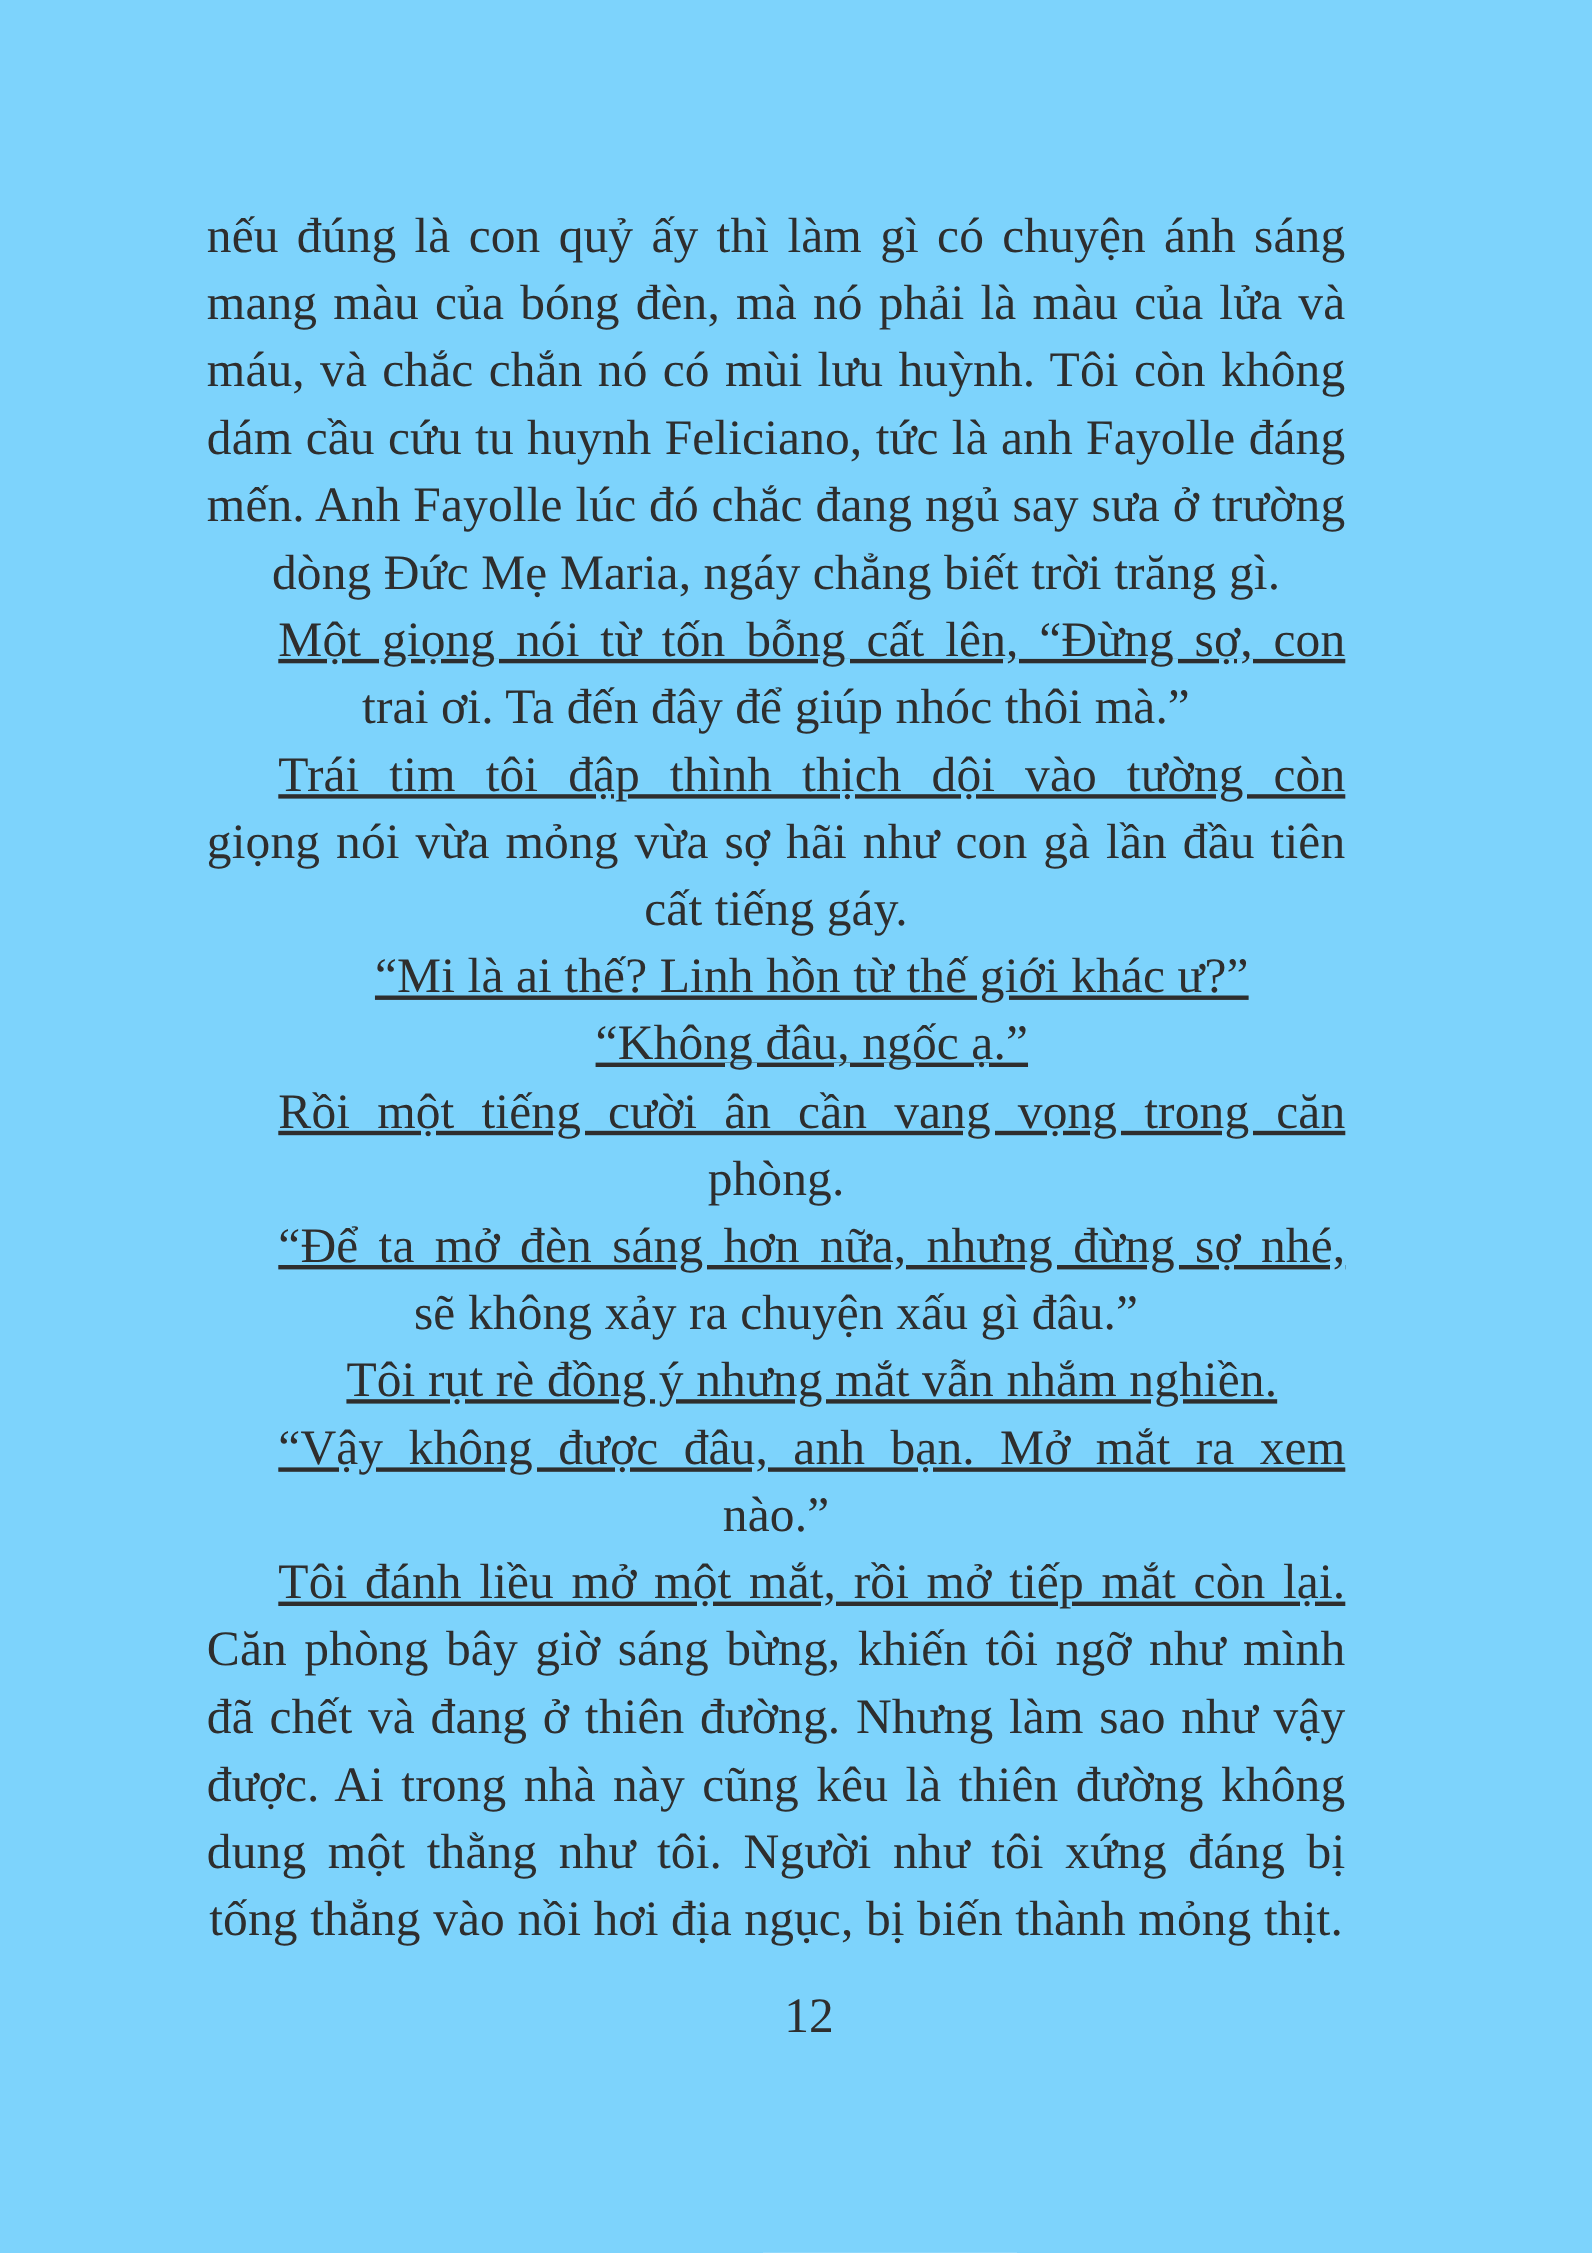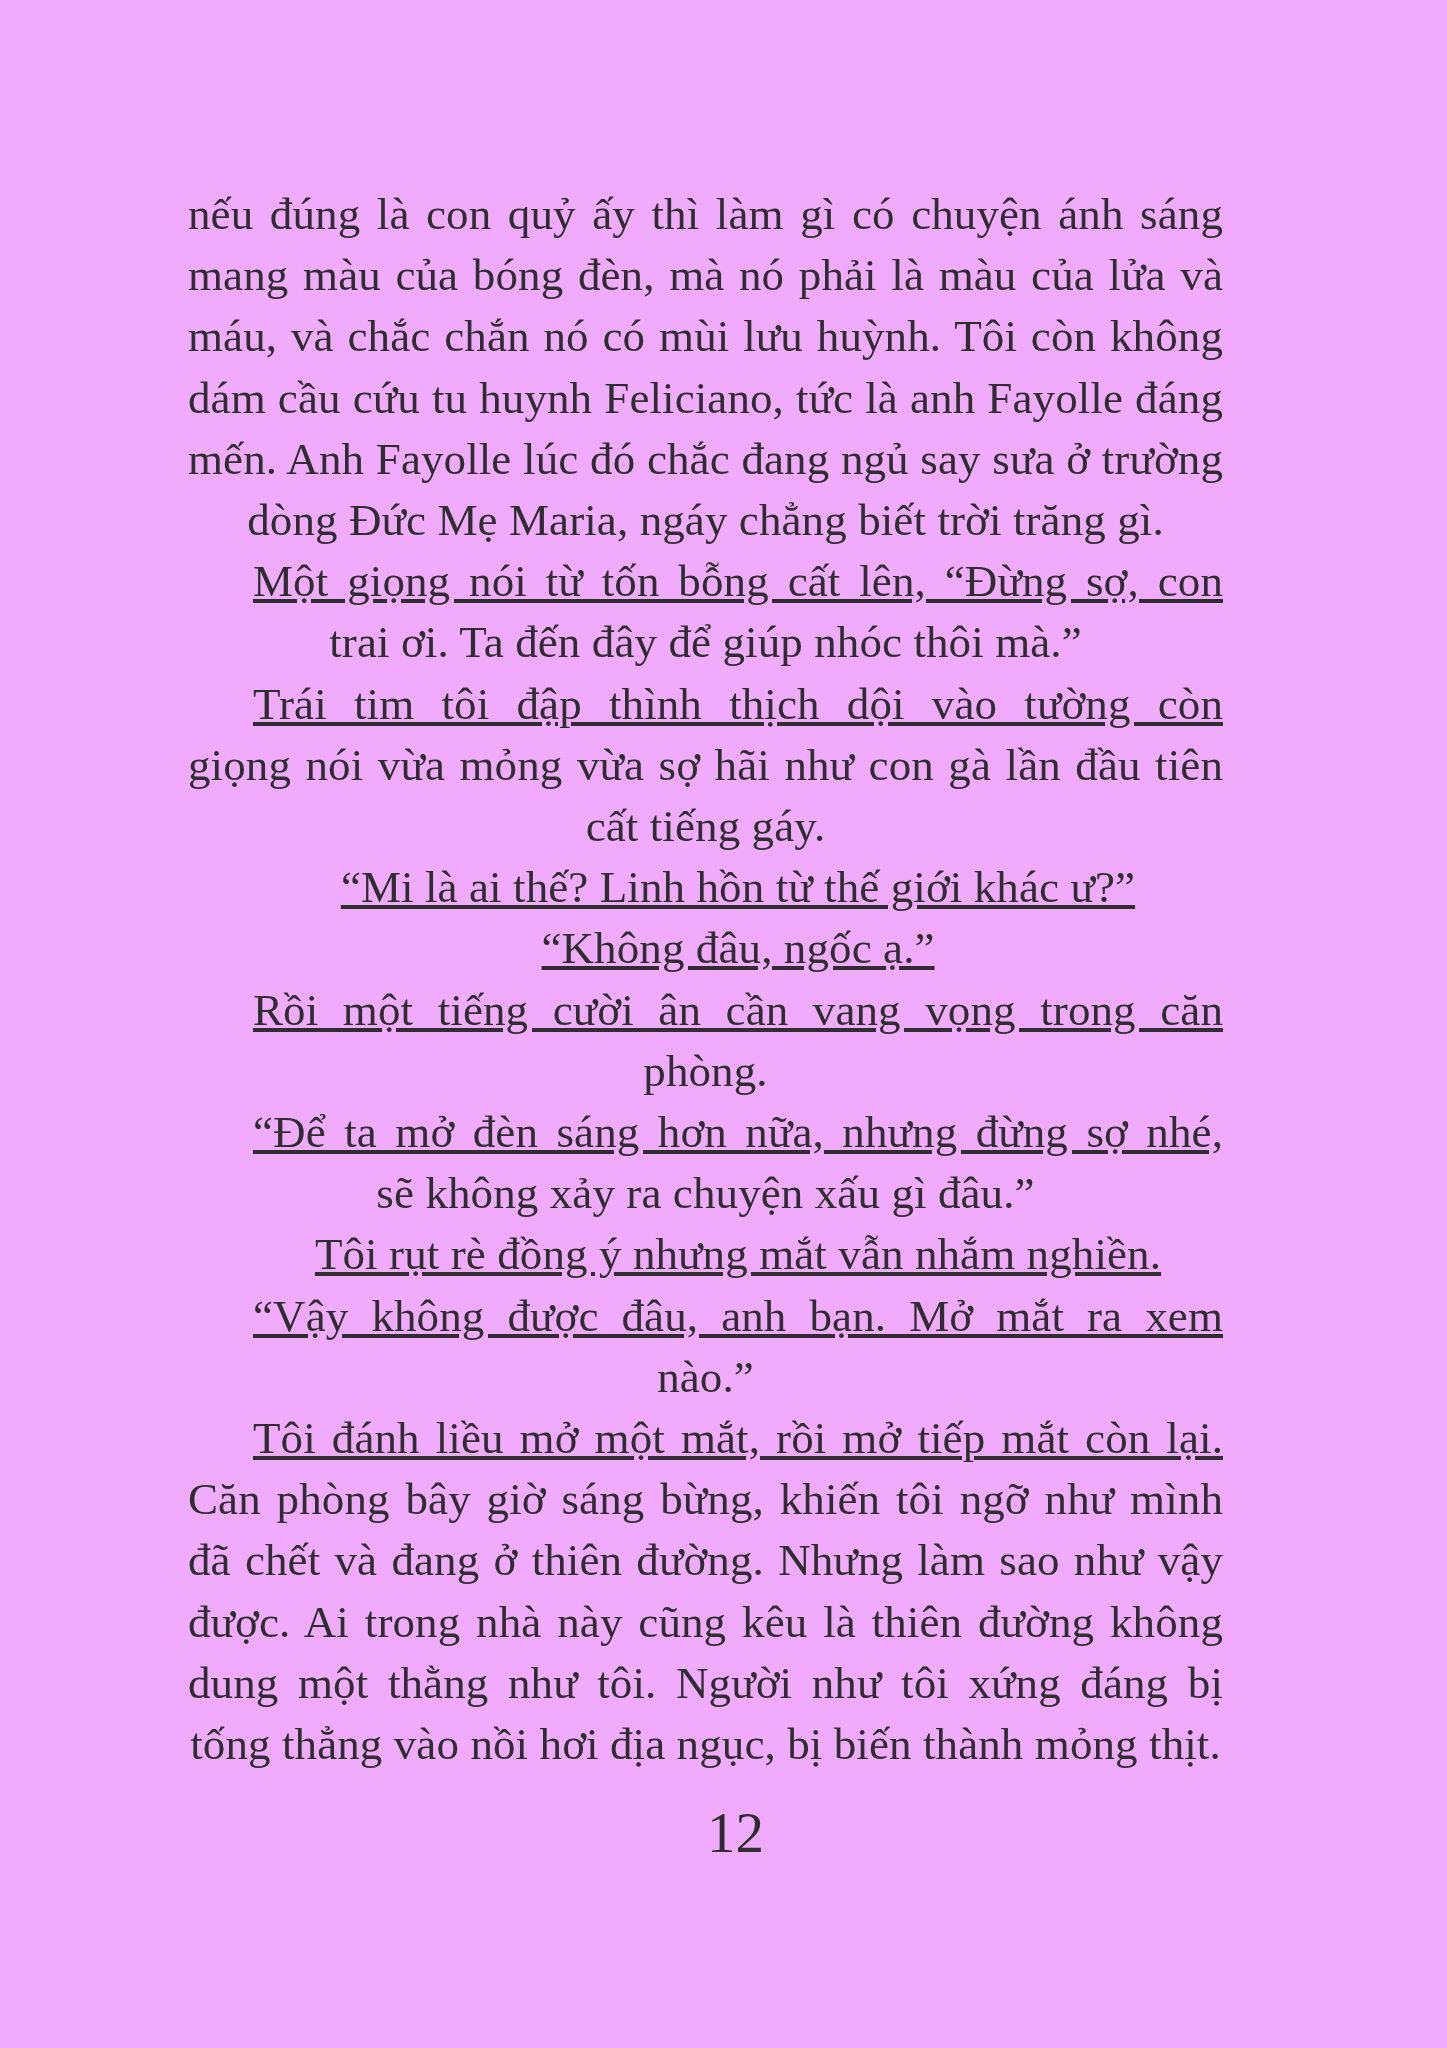--- a/index.html
+++ b/index.html
@@ -8,21 +8,21 @@
     width: 1447px;
     height: 2048px;
     background: #fdfdfc;
     font-family: "Liberation Serif", "DejaVu Serif", serif;
     color: #2e2e2e;
   }
   .page {
     position: relative;
     width: 1447px;
     height: 2048px;
-    background: #f0abfc;
+    background: #7dd3fc;
     overflow: hidden;
   }
   .textblock {
     position: absolute;
     left: 188px;
     top: 184px;
     width: 1035px;
   }
   .line {
     font-size: 45px;
@@ -41,21 +41,21 @@
     padding-left: 65px;
     text-decoration: underline;
   }
   .line.ind.jl { padding-left: 65px; }
   .pagenum {
     position: absolute;
     left: 218px;
     top: 1802px;
     width: 1035px;
     text-align: center;
-    font-size: 57px;
+    font-size: 45px;
     line-height: 61.2px;
     color: #2e2e2e;
   }
 </style>
 </head>
 <body>
 
 <div class="page">
 
   <div class="textblock">

